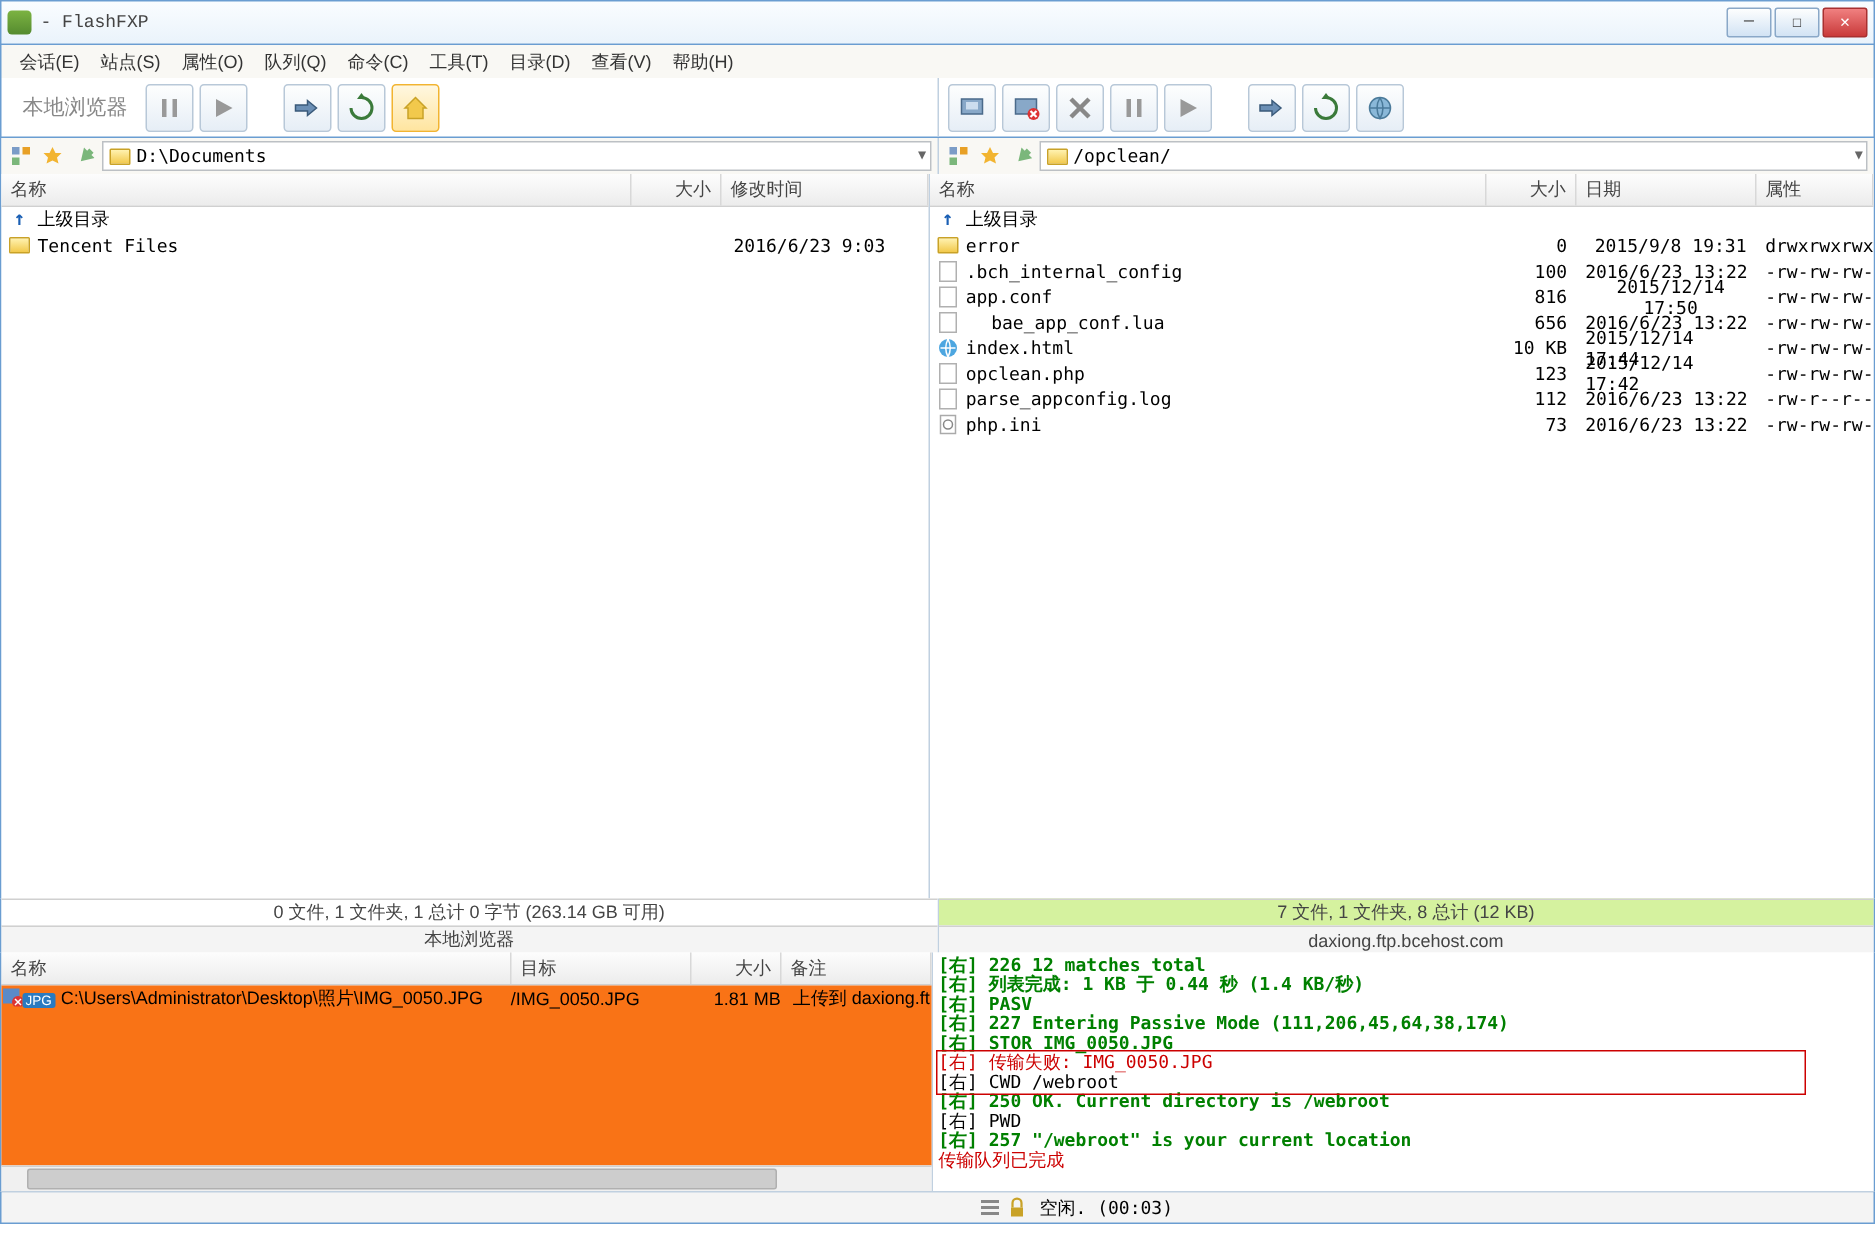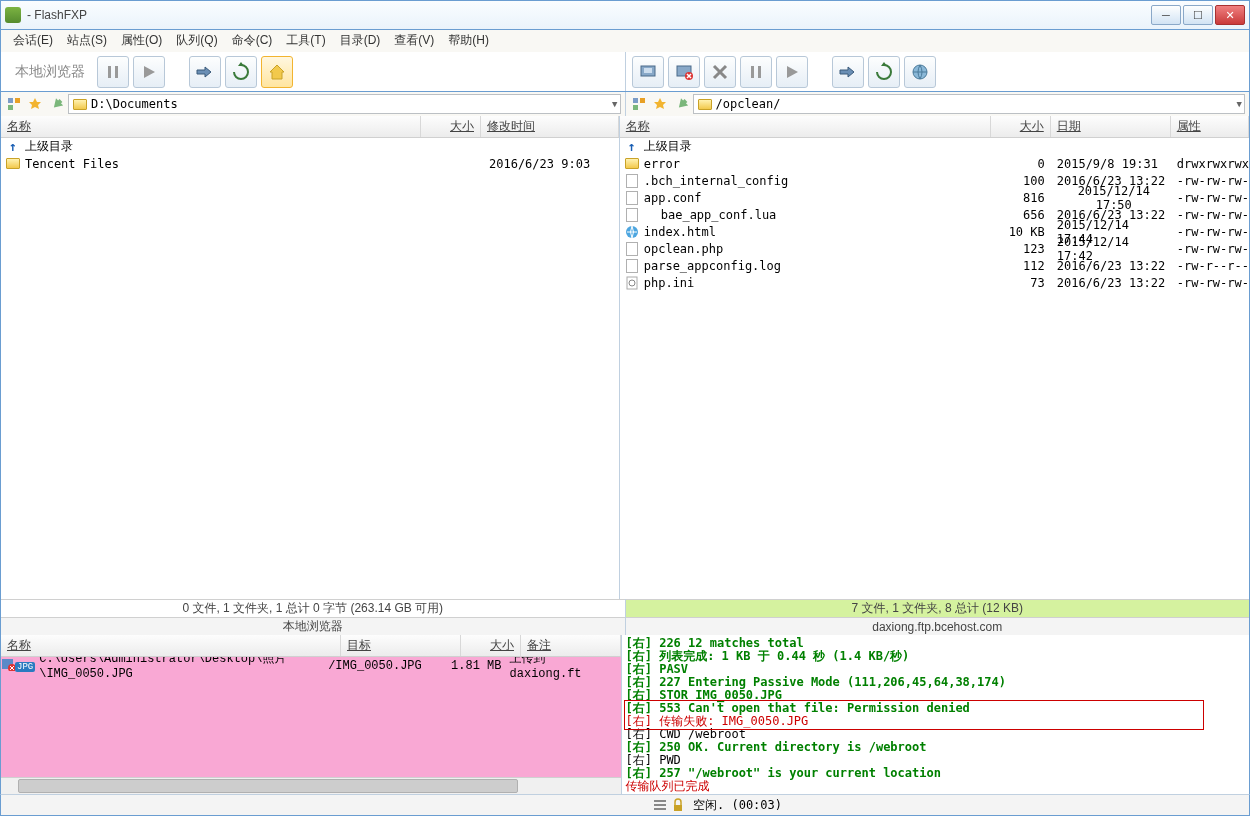--- a/index.html
+++ b/index.html
@@ -1,52 +1,52 @@
 <!DOCTYPE html>
 <html><head>
 <meta charset="utf-8">
 <style>
 * { box-sizing: border-box; margin: 0; padding: 0; }
 body { font-family: "Microsoft YaHei", Tahoma, sans-serif; font-size: 12px; background: #fff; overflow: hidden; width: 1250px; height: 834px; }
-.titlebar { height: 30px; background: linear-gradient(#fafdff,#eaf3fb); border: 1px solid #6a9dd1; display: flex; align-items: center; padding: 12px 4px; }
+.titlebar { height: 30px; background: linear-gradient(#fafdff,#eaf3fb); border: 1px solid #6a9dd1; display: flex; align-items: center; padding: 12px 4px; font-family: Liberation Mono, monospace; }
 .titlebar .icon { width: 16px; height: 16px; background: linear-gradient(#7cb342,#558b2f); border-radius: 3px; margin-right: 6px; }
 .titlebar .title { flex: 1; color: #444; font-size: 12px; }
 .winbtns { display: flex; gap: 2px; }
 .winbtn { width: 30px; height: 20px; border: 1px solid #8aa8c8; background: linear-gradient(#fdfefe,#d2e3f4); border-radius: 2px; display: flex; align-items: center; justify-content: center; font-size: 11px; color: #444; }
 .winbtn.close { background: linear-gradient(#f08080,#c93a3a); color: #fff; border-color: #a83030; }
-.menubar { height: 22px; background: #f9f8f4; border-left: 1px solid #6a9dd1; border-right: 1px solid #6a9dd1; display: flex; align-items: flex-start; padding: 0 6px; gap: 2px; }
+.menubar { height: 22px; background: #f9f8f4; border-left: 1px solid #6a9dd1; border-right: 1px solid #6a9dd1; display: flex; align-items: center; padding: 0 6px; gap: 2px; }
 .menuitem { padding: 2px 6px; color: #333; }
 .toolbars { height: 40px; border: 1px solid #6a9dd1; border-top: none; display: flex; }
 .tbhalf { flex: 1; display: flex; align-items: center; padding: 0 6px; gap: 4px; }
 .tbhalf:first-child { border-right: 1px solid #c0d0e0; }
 .tbtn { width: 32px; height: 32px; border: 1px solid #b8c8d8; background: linear-gradient(#fdfefe,#e6eef6); border-radius: 3px; display: flex; align-items: center; justify-content: center; position: relative; }
 .tbtn.active { border-color: #f2b430; background: linear-gradient(#fff7e0,#ffe5a0); }
 .tbtn svg { width: 20px; height: 20px; }
 .tlabel { color: #888; font-size: 14px; margin: 0 8px; }
 .navbars { height: 24px; border-left: 1px solid #6a9dd1; border-right: 1px solid #6a9dd1; display: flex; }
 .navhalf { flex: 1; display: flex; align-items: center; padding: 0 4px; gap: 3px; background: #f9f8f4; }
 .navhalf:first-child { border-right: 1px solid #c0d0e0; }
 .smbtn { width: 18px; height: 18px; display: flex; align-items: center; justify-content: center; }
 .pathbox { flex: 1; height: 20px; border: 1px solid #bcc0c4; background: #fff; display: flex; align-items: center; padding: 0 4px; font-family: "SimSun", monospace; position: relative; }
 .pathbox .dd { position: absolute; right: 2px; font-size: 9px; color: #666; }
 .panes { height: 483px; border-left: 1px solid #6a9dd1; border-right: 1px solid #6a9dd1; display: flex; }
 .pane { flex: 1; display: flex; flex-direction: column; background: #fff; }
 .pane:first-child { border-right: 1px solid #c0d0e0; }
 .cols { height: 22px; background: linear-gradient(#fdfdfd,#ececec); border-bottom: 1px solid #d0d0d0; display: flex; align-items: center; font-size: 12px; color: #444; }
-.cols .c { padding: 0 6px; border-right: 1px solid #d8d8d8; height: 100%; display: flex; align-items: center; text-decoration: underline; }
+.cols .c { padding: 0 6px; border-right: 1px solid #d8d8d8; height: 100%; display: flex; align-items: center; }
 .flist { flex: 1; overflow: auto; font-family: "SimSun", monospace; font-size: 12px; }
 .frow { display: flex; align-items: center; height: 17px; }
 .frow .ficon { width: 16px; height: 14px; margin: 0 4px; display: flex; align-items: center; justify-content: center; }
 .frow .fname { flex: 1; }
 .statusrow { height: 18px; display: flex; align-items: center; justify-content: center; background: #fff; border-top: 1px solid #d0d0d0; font-size: 12px; color: #444; }
 .statusrow.green { background: #d5f29f; }
 .statusrow2 { height: 18px; display: flex; align-items: center; justify-content: center; background: #f4f4f4; border-top: 1px solid #d0d0d0; font-size: 12px; color: #444; }
 .bottom { height: 159px; border-left: 1px solid #6a9dd1; border-right: 1px solid #6a9dd1; display: flex; }
 .queue { flex: 1; display: flex; flex-direction: column; border-right: 1px solid #c0d0e0; }
-.qlist { flex: 1; overflow: auto; background: #f9a8d4; font-family: Liberation Mono, monospace; }
+.qlist { flex: 1; overflow: auto; background: #f97316; font-family: Liberation Sans, sans-serif; }
 .qrow { display: flex; align-items: center; height: 17px; }
 .scrollh { height: 17px; background: #f0f0f0; border-top: 1px solid #d0d0d0; position: relative; }
 .scrollh .thumb { position: absolute; left: 17px; top: 1px; height: 14px; width: 500px; background: #cdcdcd; border: 1px solid #b0b0b0; border-radius: 2px; }
 .log { flex: 1; overflow: auto; background: #fff; font-family: "SimSun", monospace; font-size: 12px; line-height: 13px; padding: 2px 4px; position: relative; }
 .log .line { white-space: pre; }
 .g { color: #008000; font-weight: bold; }
 .r { color: #cc0000; }
 .k { color: #000; }
 .boxed { position: absolute; left: 2px; top: 65px; width: 580px; height: 30px; border: 1px solid #cc0000; pointer-events: none; }
 .footer { height: 22px; border: 1px solid #6a9dd1; border-top: 1px solid #c0d0e0; background: #f4f4f4; display: flex; align-items: center; padding: 0 6px; gap: 8px; font-family: "SimSun", monospace; }
@@ -251,21 +251,21 @@
             <span class="upicon">↑</span>
           </span>
           <span class="fname">上级目录</span>
         </div>
         <div class="frow">
           <span class="ficon">
             <div class="fldicon"></div>
           </span>
           <span style="width: 347px;">error</span>
           <span style="width: 60px; text-align: right; padding-right: 6px;">0</span>
-          <span style="width: 120px; padding-left: 6px;">2015/9/8 19:31</span>
+          <span style="width: 120px; padding-left: 6px; text-align: center;">2015/9/8 19:31</span>
           <span style="padding-left: 6px;">drwxrwxrwx</span>
         </div>
         <div class="frow">
           <span class="ficon">
             <div class="fileicon"></div>
           </span>
           <span style="width: 347px;">.bch_internal_config</span>
           <span style="width: 60px; text-align: right; padding-right: 6px;">100</span>
           <span style="width: 120px; padding-left: 6px;">2016/6/23 13:22</span>
           <span style="padding-left: 6px;">-rw-rw-rw-</span>
@@ -371,21 +371,20 @@
         <div class="thumb"></div>
       </div>
   </div>
   <div class="log" id="log">
     <div class="boxed"></div>
   <div class="line g">[右] 226 12 matches total</div>
       <div class="line g">[右] 列表完成: 1 KB 于 0.44 秒 (1.4 KB/秒)</div>
       <div class="line g">[右] PASV</div>
       <div class="line g">[右] 227 Entering Passive Mode (111,206,45,64,38,174)</div>
       <div class="line g">[右] STOR IMG_0050.JPG</div>
-      <div class="line g">[右] 553 Can't open that file: Permission denied</div>
       <div class="line r">[右] 传输失败: IMG_0050.JPG</div>
       <div class="line k">[右] CWD /webroot</div>
       <div class="line g">[右] 250 OK. Current directory is /webroot</div>
       <div class="line k">[右] PWD</div>
       <div class="line g">[右] 257 "/webroot" is your current location</div>
       <div class="line r">传输队列已完成</div>
     </div>
 </div>
 
 <div class="footer">

